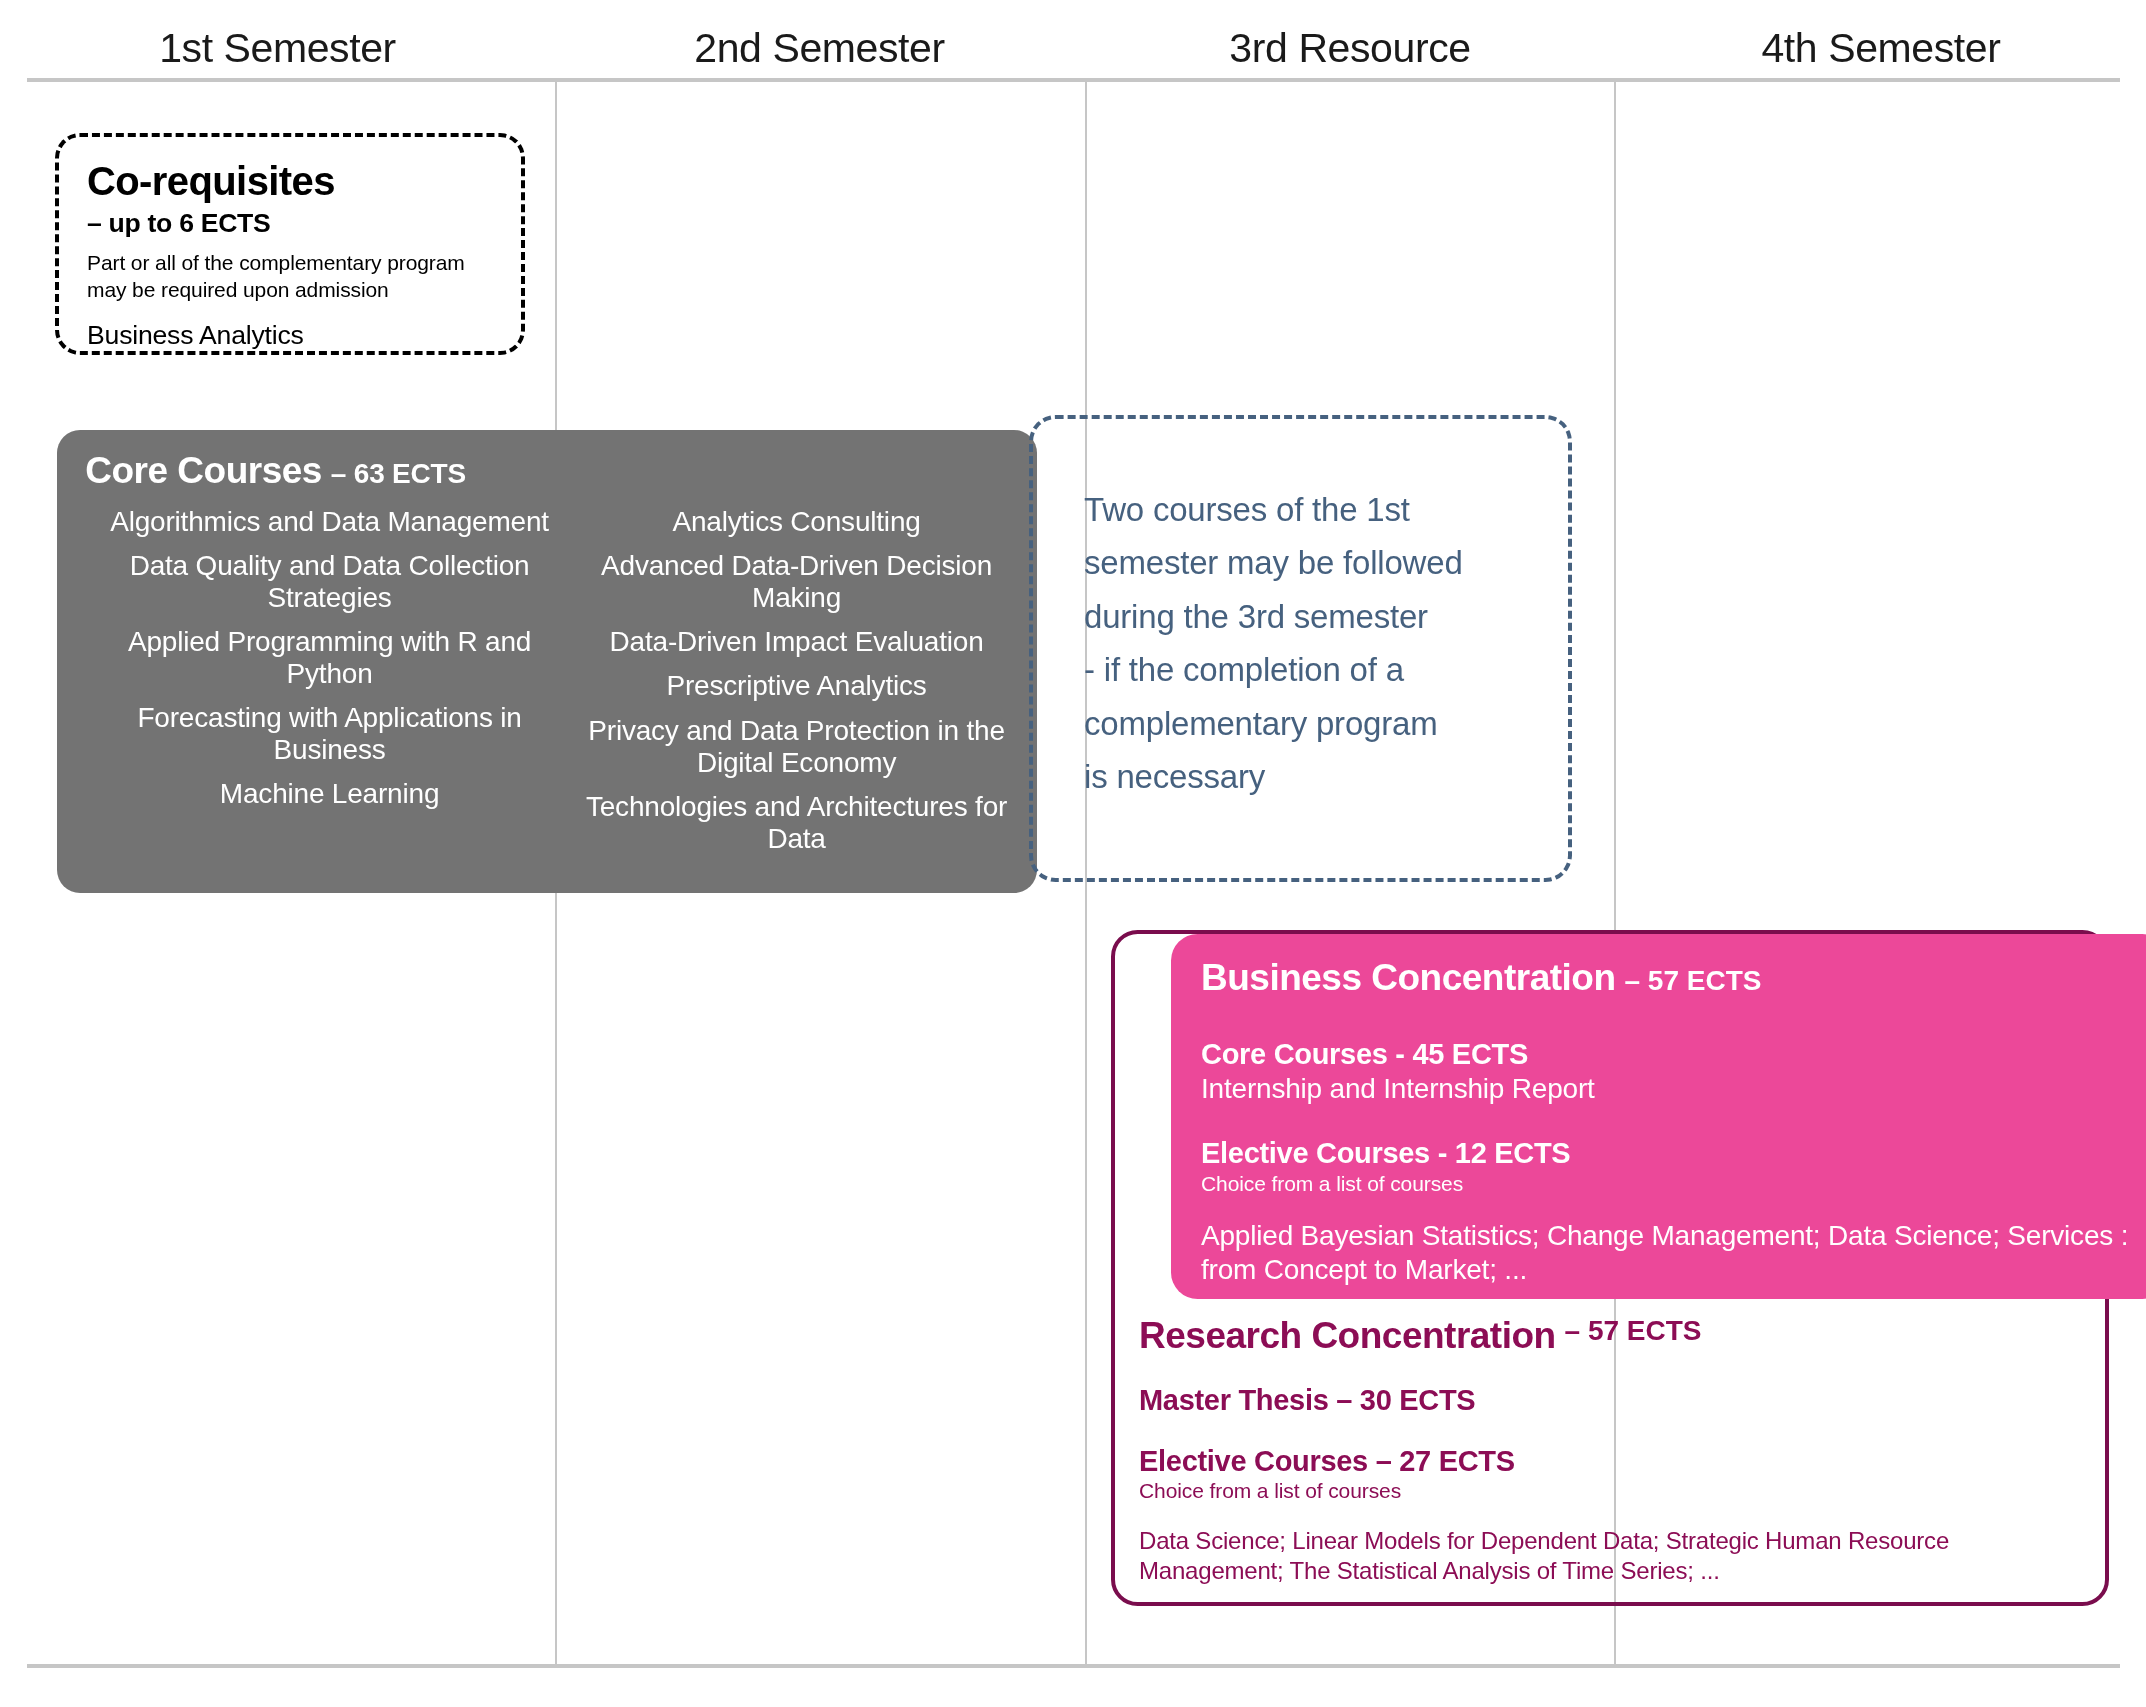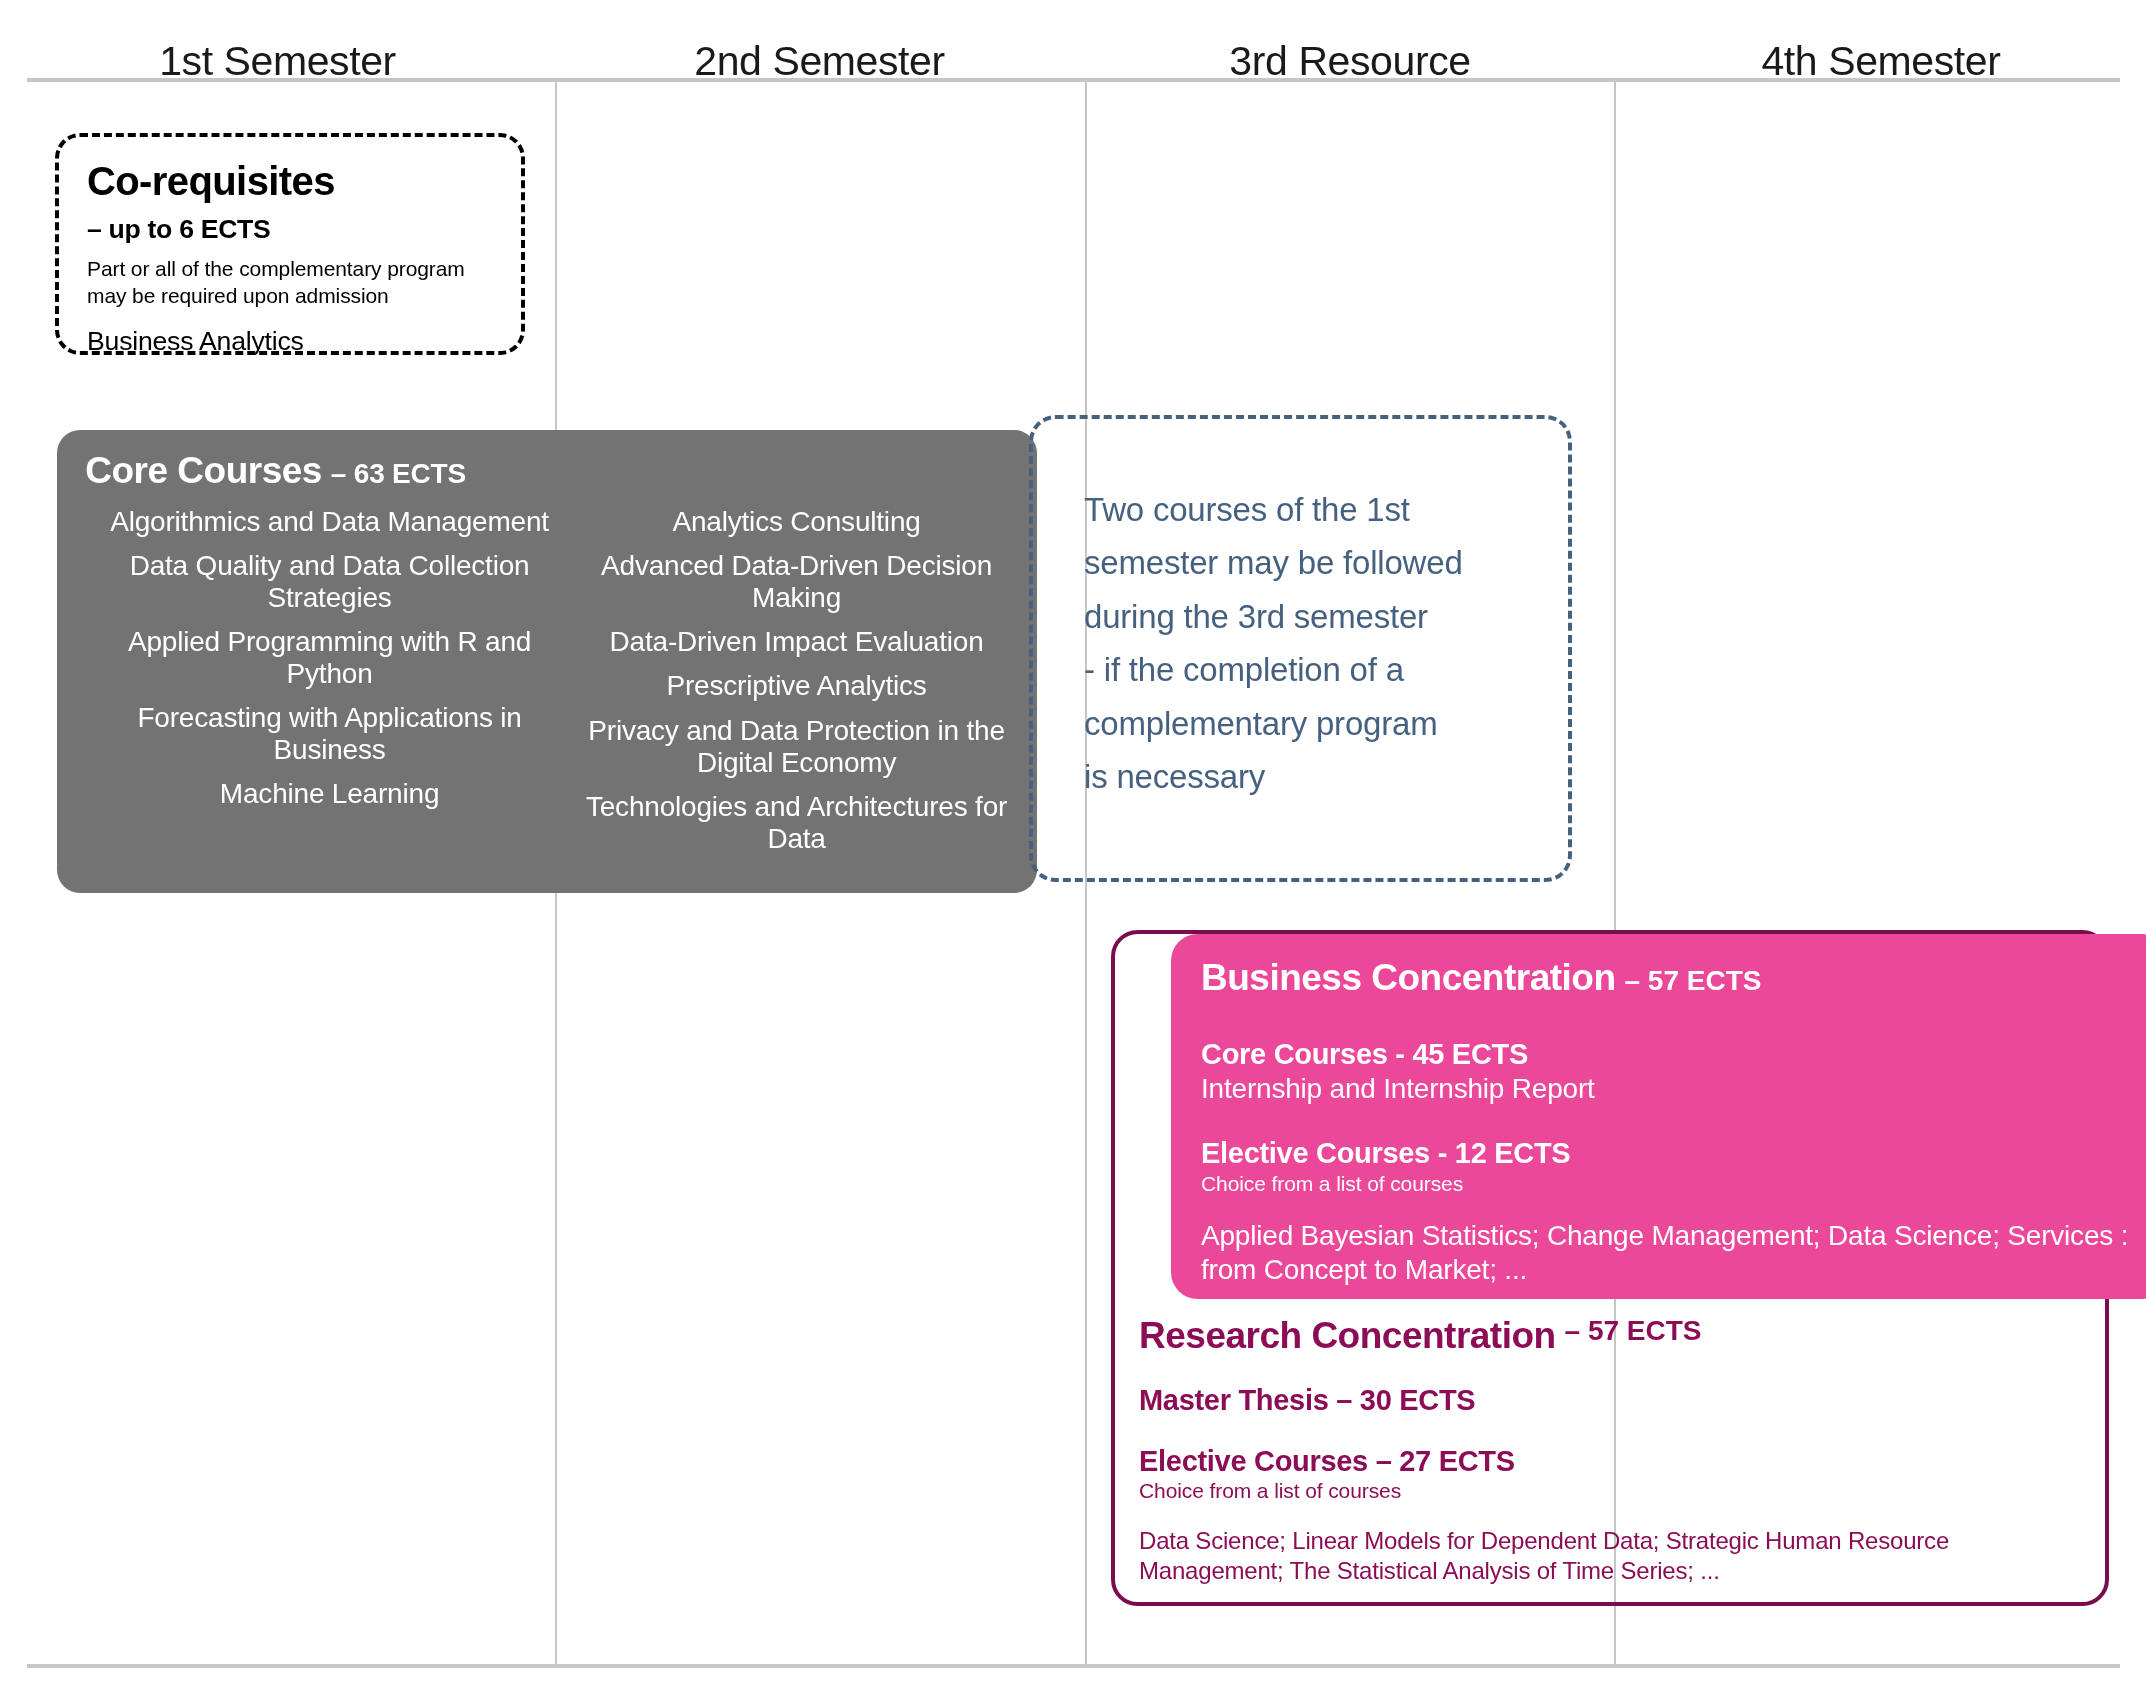--- a/index.html
+++ b/index.html
@@ -10,21 +10,21 @@
   body {
     width: 2147px; height: 1708px;
     font-family: "Liberation Sans", sans-serif;
     position: relative;
     overflow: hidden;
   }
 
   
   .header-row {
     position: absolute;
-    top: 13px; left: 0;
+    top: 0; left: 0;
     width: 2147px; height: 96px;
     display: flex;
   }
   .header-cell {
     display: flex;
     align-items: center;
     justify-content: center;
     font-size: 41px;
     font-weight: 400;
     color: #1a1a1a;
@@ -59,21 +59,21 @@
     left: 55px; top: 133px;
     width: 470px; height: 222px;
     border: 4.4px dashed #000000;
     border-radius: 25px;
     padding: 23px 26.6px 0 28px;
   }
   .coreq-title-line {
     display: flex;
     align-items: center;
     gap: 0;
-    margin-bottom: 13px;
+    margin-bottom: 7px;
   }
   .coreq-title {
     font-size: 40px;
     font-weight: 700;
     color: #000;
     letter-spacing: -0.6px;
     line-height: 1.05;
   }
   .coreq-sub {
     font-size: 26.6px;

